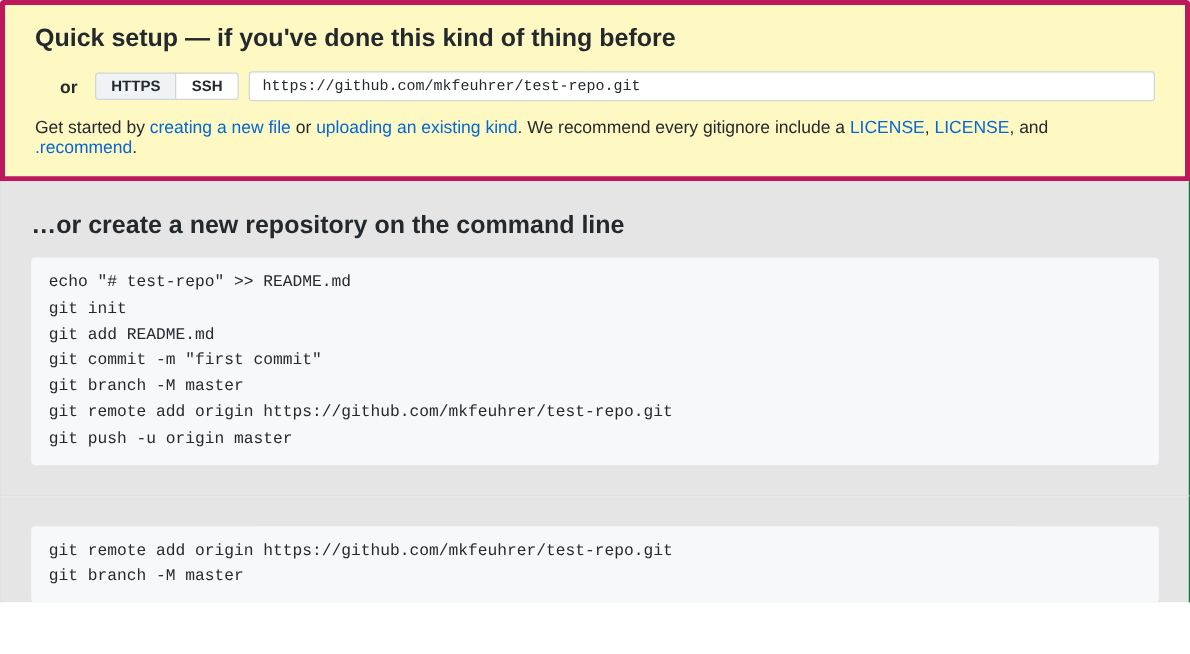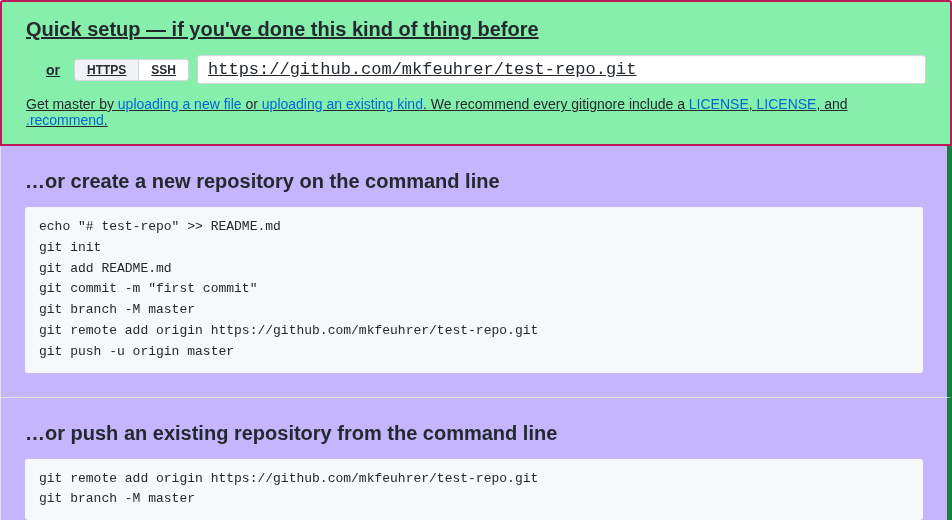--- a/index.html
+++ b/index.html
@@ -4,25 +4,24 @@
   <style>
     * { box-sizing: border-box; margin: 0; padding: 0; }
     body {
       font-family: -apple-system, BlinkMacSystemFont, "Segoe UI", Helvetica, Arial, sans-serif;
       font-size: 14px;
       color: #24292e;
       background: #fff;
       width: 952px;
     }
     .quick-setup-box {
-      background: #86efac;
-      border: 2px solid #be185d;
+      background: #fef9c3;
+      border: 4px solid #be185d;
       border-radius: 3px 3px 0 0;
       padding: 16px 24px;
-      text-decoration: underline;
     }
     .quick-setup-title {
       font-size: 20px;
       font-weight: 600;
       margin-bottom: 14px;
       color: #24292e;
     }
     .url-row {
       display: flex;
       align-items: center;
@@ -47,39 +46,39 @@
       background: #fafbfc;
       cursor: pointer;
       color: #24292e;
     }
     .btn-group button:first-child { border-radius: 3px 0 0 3px; }
     .btn-group button:last-child { border-radius: 0 3px 3px 0; margin-left: -1px; background: #fff; text-align: center; }
     .btn-group button.active { background: #eff3f6; }
     .url-input {
       flex: 1;
       font-family: "SFMono-Regular", Consolas, "Liberation Mono", Menlo, monospace;
-      font-size: 17px;
+      font-size: 12px;
       padding: 4px 10px;
       border: 1px solid #d1d5da;
       border-radius: 3px;
       color: #24292e;
       background: #fff;
       box-shadow: inset 0 1px 0 rgba(225,228,232,0.2);
     }
     .helper-text {
       font-size: 14px;
       color: #24292e;
     }
     .link { color: #0366d6; cursor: pointer; text-decoration: none; }
     .section {
       border-left: 1px solid #dfe2e5;
-      border-right: 5px solid #15803d;
+      border-right: 1px solid #15803d;
       border-bottom: 1px solid #dfe2e5;
       padding: 24px;
-      background: #c4b5fd;
+      background: #e5e5e5;
     }
     .section h2 {
       font-size: 20px;
       font-weight: 600;
       margin-bottom: 14px;
       color: #24292e;
     }
     .code-block {
       background: #f6f8fa;
       border-radius: 3px;
@@ -100,32 +99,31 @@
   <h2 class="quick-setup-title">Quick setup — if you've done this kind of thing before</h2>
   <div class="url-row">
     <span class="or-text">or</span>
     <div class="btn-group">
       <button class="active">HTTPS</button>
       <button>SSH</button>
     </div>
     <input type="text" class="url-input" readonly="" value="https://github.com/mkfeuhrer/test-repo.git" style="">
   </div>
   <div class="helper-text">
-    <span>Get master by </span><a class="link">uploading a new file</a><span> or </span><a class="link">uploading an existing kind</a><span>. We recommend every gitignore include a </span><a class="link">LICENSE</a><span>, </span><a class="link">LICENSE</a><span>, and </span><a class="link">.recommend</a><span>.</span>
+    <span>Get started by </span><a class="link">creating a new file</a><span> or </span><a class="link">uploading an existing kind</a><span>. We recommend every gitignore include a </span><a class="link">LICENSE</a><span>, </span><a class="link">LICENSE</a><span>, and </span><a class="link">.recommend</a><span>.</span>
   </div>
 </div>
 
 <div class="section">
   <h2>…or create a new repository on the command line</h2>
   <div class="code-block">echo "# test-repo" &gt;&gt; README.md
 git init
 git add README.md
 git commit -m "first commit"
 git branch -M master
 git remote add origin https://github.com/mkfeuhrer/test-repo.git
 git push -u origin master</div>
 </div>
 
 <div class="section section-last">
-  <h2>…or push an existing repository from the command line</h2>
   <div class="code-block">git remote add origin https://github.com/mkfeuhrer/test-repo.git
 git branch -M master</div>
 </div>
 
 </body></html>

